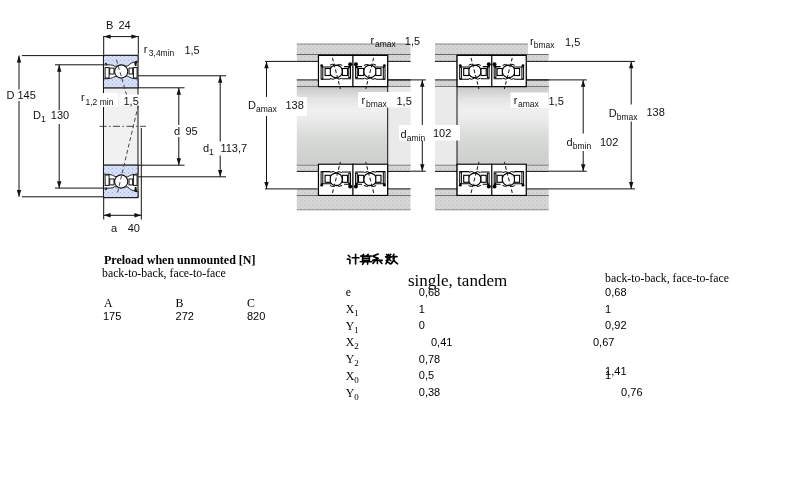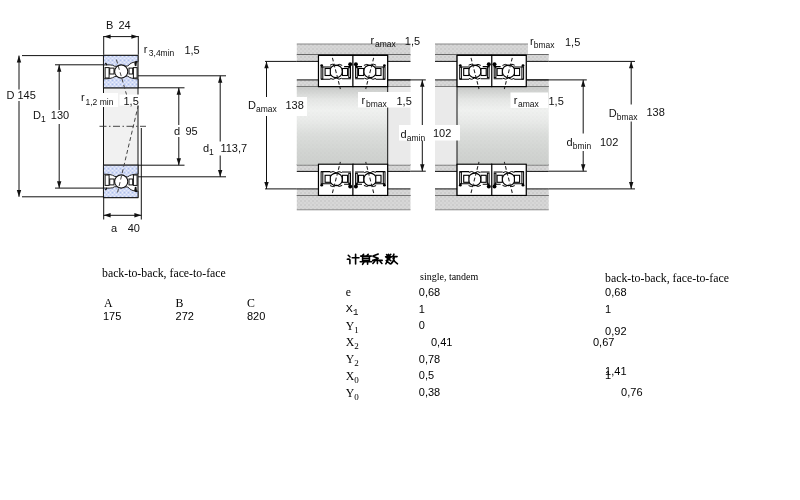--- a/index.html
+++ b/index.html
@@ -287,40 +287,41 @@
 
   <path d="M362.2,255.7 l1.4,-1.4 M366.8,255.7 l1.4,-1.4 M360.7,256.1 h10.6 M362.6,256.1 v4.3 h6.8 v-4.3 M362.6,258.3 h6.8 M360.2,261.7 h11.6 M364.2,261.9 l-1.6,2.4 M367.6,261.9 v2.4"></path>
 
   <path d="M378.2,254 l-5.2,2.1 M373.3,256.6 l4.8,1.6 M378,258.4 l-4.8,1.9 M372.6,260.4 h9.6 M377.4,260.4 v3.2 M374.6,261.4 l-1.7,2 M380.2,261.4 l1.7,2"></path>
 
   <path d="M386.6,254.6 l1,1.1 M390.7,254.4 l-1,1.1 M385.6,256.7 h5.8 M388.5,254.2 v4 M386.2,257.4 l4.6,3.2 M390.8,257.4 l-4.6,3.2 M388.8,258.6 l-3,5.2 M386.4,260.8 l3.8,3 M393.9,254.2 l-0.9,2.2 M392.2,256.6 h4.9 M394.2,256.6 c0.1,3 -1.3,5.6 -3.3,7.2 M393.1,258.6 c0.9,2.8 2.4,4.3 4.3,5.2"></path>
 </g>
 </svg>
 
 
+<div class="ser abs" style="left:104px;top:252.6px;font-size:12px;font-weight:bold;">Preload when unmounted [N]</div>
 <div class="ser abs" style="left:102px;top:265.8px;font-size:11.8px;">back-to-back, face-to-face</div>
 <div class="ser abs" style="left:104px;top:296px;font-size:11.8px;">A</div>
 <div class="ser abs" style="left:175.6px;top:296px;font-size:11.8px;">B</div>
 <div class="ser abs" style="left:246.9px;top:296px;font-size:11.8px;">C</div>
 <div class="san abs" style="left:103px;top:309.9px;">175</div>
 <div class="san abs" style="left:175.6px;top:309.9px;">272</div>
 <div class="san abs" style="left:246.9px;top:309.9px;">820</div>
 
-<div class="ser abs" style="left:420px;top:270.5px;font-size:10px;">single, tandem</div>
+<div class="ser abs" style="left:408px;top:270.5px;font-size:17px;">single, tandem</div>
 <div class="ser abs" style="left:605.1px;top:270.5px;font-size:11.8px;">back-to-back, face-to-face</div>
 
 <div class="ser abs" style="left:345.8px;top:285.3px;font-size:11.8px;">e</div>
 <div class="san abs" style="left:418.8px;top:285.8px;">0,68</div>
 <div class="san abs" style="left:605.1px;top:285.8px;">0,68</div>
-<div class="ser abs" style="left:345.8px;top:302px;font-size:11.8px;font-family:Liberation Mono, monospace;">X<sub style="font-size:9px;">1</sub></div>
+<div class="ser abs" style="left:345.8px;top:302px;font-size:11.8px;">X<sub style="font-size:9px;">1</sub></div>
 <div class="san abs" style="left:418.8px;top:302.5px;">1</div>
 <div class="san abs" style="left:605.1px;top:302.5px;">1</div>
 <div class="ser abs" style="left:345.8px;top:318.7px;font-size:11.8px;">Y<sub style="font-size:9px;">1</sub></div>
 <div class="san abs" style="left:418.8px;top:319.2px;">0</div>
-<div class="san abs" style="left:605.1px;top:319.2px;margin-top:6px;">0,92</div>
+<div class="san abs" style="left:605.1px;top:319.2px;">0,92</div>
 <div class="ser abs" style="left:345.8px;top:335.4px;font-size:11.8px;">X<sub style="font-size:9px;">2</sub></div>
 <div class="san abs" style="left:431px;top:335.9px;">0,41</div>
 <div class="san abs" style="left:593px;top:335.9px;">0,67</div>
 <div class="ser abs" style="left:345.8px;top:352.1px;font-size:11.8px;">Y<sub style="font-size:9px;">2</sub></div>
 <div class="san abs" style="left:418.8px;top:352.6px;">0,78</div>
 <div class="san abs" style="left:605.1px;top:352.6px;margin-top:12px;">1,41</div>
 <div class="ser abs" style="left:345.8px;top:368.8px;font-size:11.8px;">X<sub style="font-size:9px;">0</sub></div>
 <div class="san abs" style="left:418.8px;top:369.3px;">0,5</div>
 <div class="san abs" style="left:605.1px;top:369.3px;">1</div>
 <div class="ser abs" style="left:345.8px;top:385.5px;font-size:11.8px;">Y<sub style="font-size:9px;">0</sub></div>

